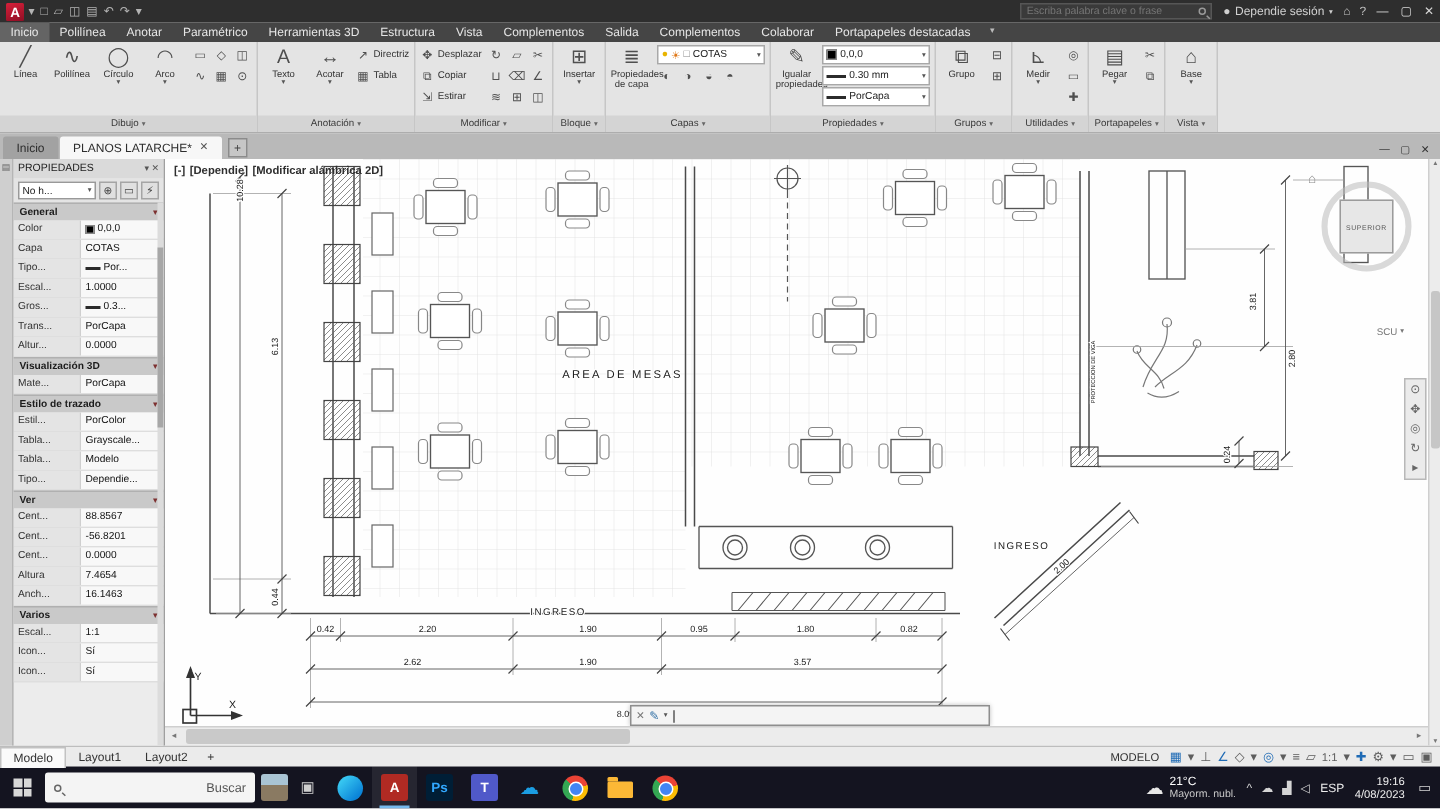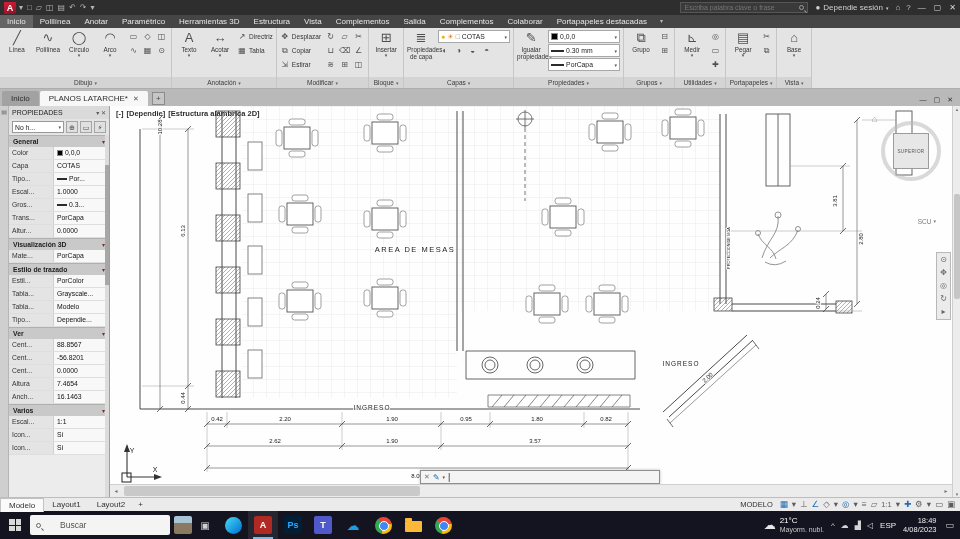--- a/index.html
+++ b/index.html
@@ -117,21 +117,21 @@
   .sb-mode { font-size:7.5px; color:#2f2f2f; padding-right:3px; }
   .sbi { font-size:8.5px; color:#5d5d5d; line-height:13px; cursor:default; }
   .sbi.blue { color:#1f6bb5; }
   .sbi.wide { font-size:7.5px; }
 
   
   .taskbar { height:28px; background:#141420; display:flex; align-items:center; color:#ddd; }
   .tstart { width:30px; height:28px; display:flex; align-items:center; justify-content:center; }
   .winlogo { width:12px; height:12px; display:grid; grid-template-columns:1fr 1fr; gap:1px; }
   .winlogo i { background:#d8d8d8; }
-  .tbsearch { width:140px; height:20px; background:#f4f4f4; border-radius:2px; display:flex; align-items:center; gap:19px; padding:0 6px; color:#555; }
+  .tbsearch { width:140px; height:20px; background:#f4f4f4; border-radius:2px; display:flex; align-items:center; gap:1px; padding:0 6px; color:#555;justify-content:space-between; }
   .tbsearch .mag { border-color:#666; } .tbsearch .mag::after { background:#666; }
   .tbsearch span.ph { font-size:8.5px; color:#555; }
   .castle { width:18px; height:18px; margin-left:4px; border-radius:2px; background:linear-gradient(180deg,#a9c4d4 0 40%,#8a7a62 40% 100%); }
   .taskview { width:26px; text-align:center; font-size:10px; color:#cfcfcf; }
   .tapps { display:flex; }
   .tapp { width:30px; height:28px; display:flex; align-items:center; justify-content:center; position:relative; }
   .tapp.active { background:rgba(255,255,255,.08); }
   .tapp.active::after { content:''; position:absolute; bottom:0; left:5px; right:5px; height:2px; background:#76b9ed; }
   .appsq { width:18px; height:18px; border-radius:2px; display:flex; align-items:center; justify-content:center; font-weight:bold; font-size:9px; color:#fff; }
   .appcirc { width:17px; height:17px; border-radius:50%; }
@@ -633,21 +633,21 @@
           <div class="thumb"></div>
         </div>
     </div>
   </div>
 
   <div class="canvascol">
     <div class="drawarea">
       <div class="vpctrl" id="vpctrl">
           <span>[-]</span>
           <span>[Dependie]</span>
-          <span>[Estructura alámbrica 2D]</span>
+          <span>[Modificar alámbrica 2D]</span>
         </div>
 
       <svg viewBox="0 0 842 378">
         <defs>
           <pattern id="tile" width="13" height="13" patternUnits="userSpaceOnUse">
             <path d="M13 0H0V13" fill="none" stroke="#e3e3e3" stroke-width="0.7"></path>
           </pattern>
           <pattern id="hatch" width="4" height="4" patternUnits="userSpaceOnUse">
             <path d="M0 4L4 0M-1 1L1 -1M3 5L5 3" stroke="#666" stroke-width="0.5"></path>
           </pattern>
@@ -916,18 +916,18 @@
       </span>
     </div>
     <span id="trayics" style="display:flex;gap:6px;align-items:center">
         <span class="trayic">^</span>
         <span class="trayic">☁</span>
         <span class="trayic">▟</span>
         <span class="trayic">◁</span>
       </span>
     <span class="lang">ESP</span>
     <span class="clock">
-      <span>18:49</span>
+      <span>19:16</span>
       <span>4/08/2023</span>
     </span>
     <span class="action">▭</span>
   </div>
 </div>
 
 </body></html>

